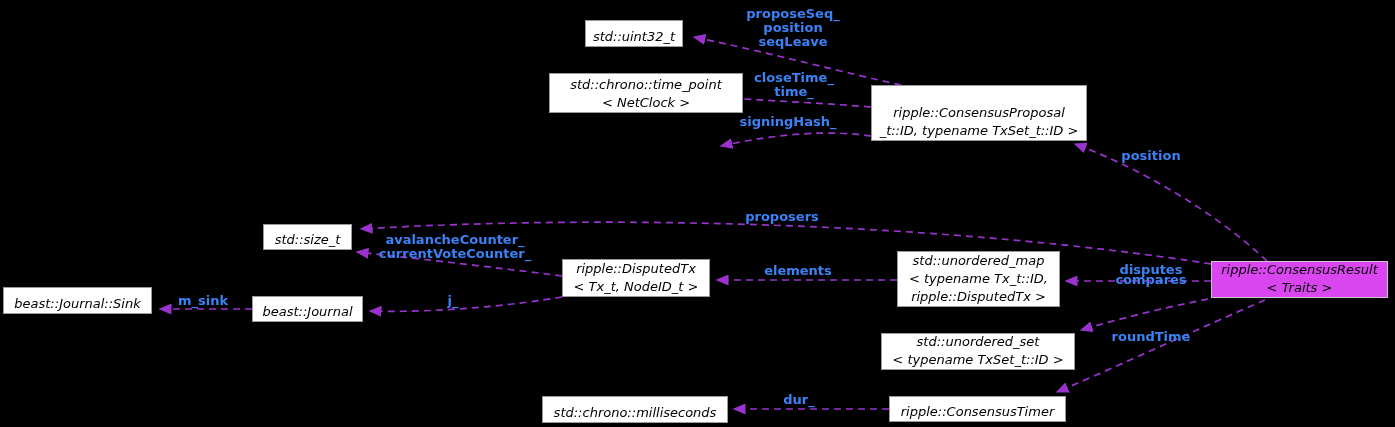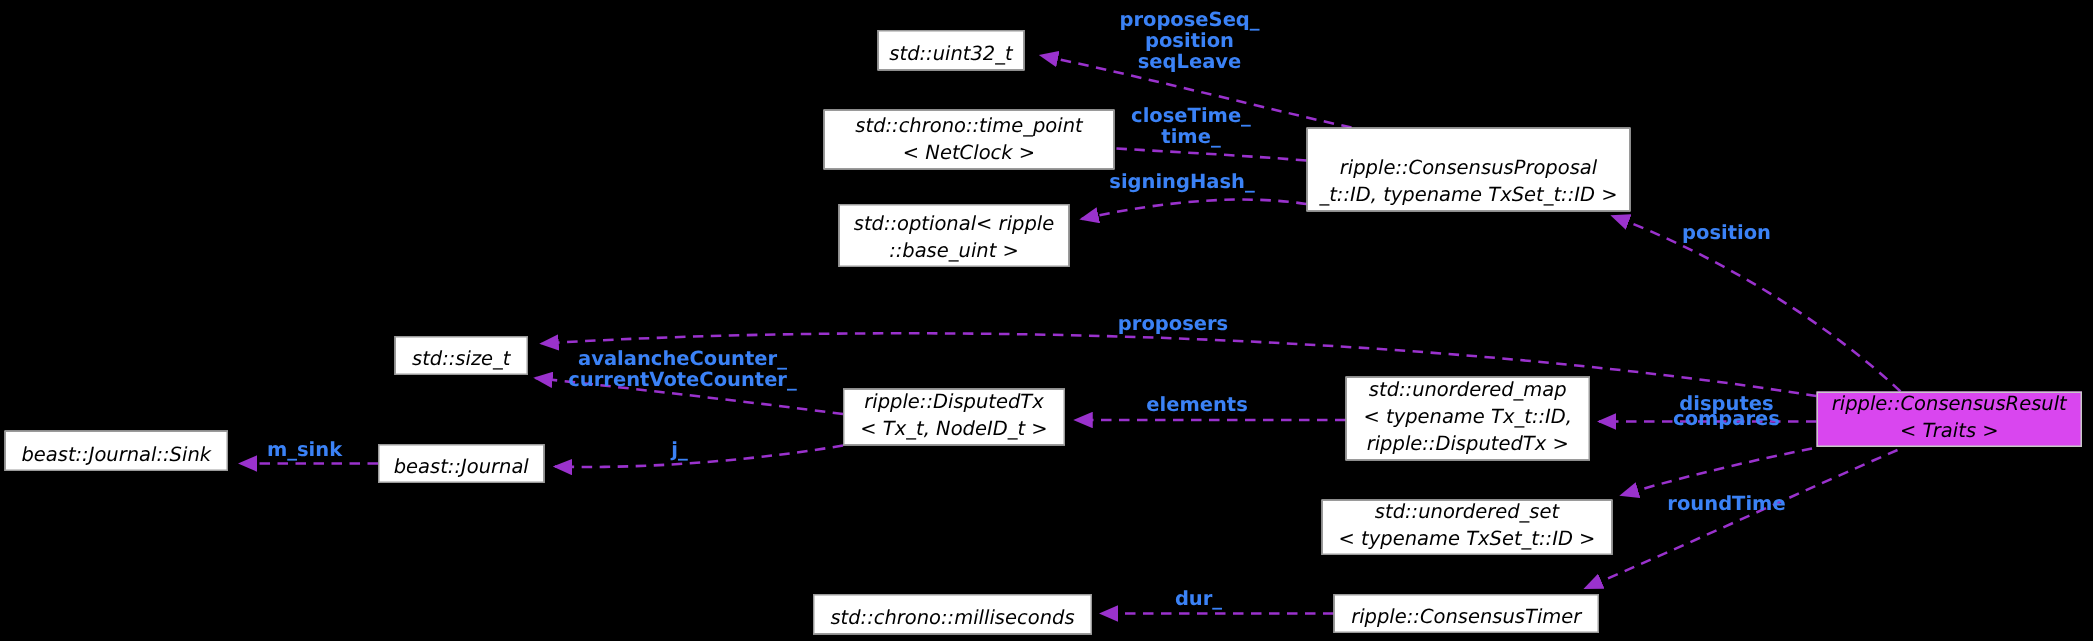--- a/index.html
+++ b/index.html
@@ -72,24 +72,20 @@
 
   <div class="node" style="left:585px;top:20px;width:98px;height:27px">
     <span>std::uint32_t</span>
   </div>
 
   <div class="node" style="left:549px;top:73px;width:194px;height:40px">
     <span>std::chrono::time_point</span>
     <span>&lt; NetClock &gt;</span>
   </div>
 
-  <div class="node" style="left:559px;top:136px;width:154px;height:42px">
-    <span>std::optional&lt; ripple</span>
-    <span>::base_uint &gt;</span>
-  </div>
 
   <div class="node" style="left:871px;top:85px;width:216px;height:56px">
     <span>ripple::ConsensusProposal</span>
     <span>_t::ID, typename TxSet_t::ID &gt;</span>
   </div>
 
   <div class="node" style="left:263px;top:224px;width:89px;height:26px">
     <span>std::size_t</span>
   </div>
 

